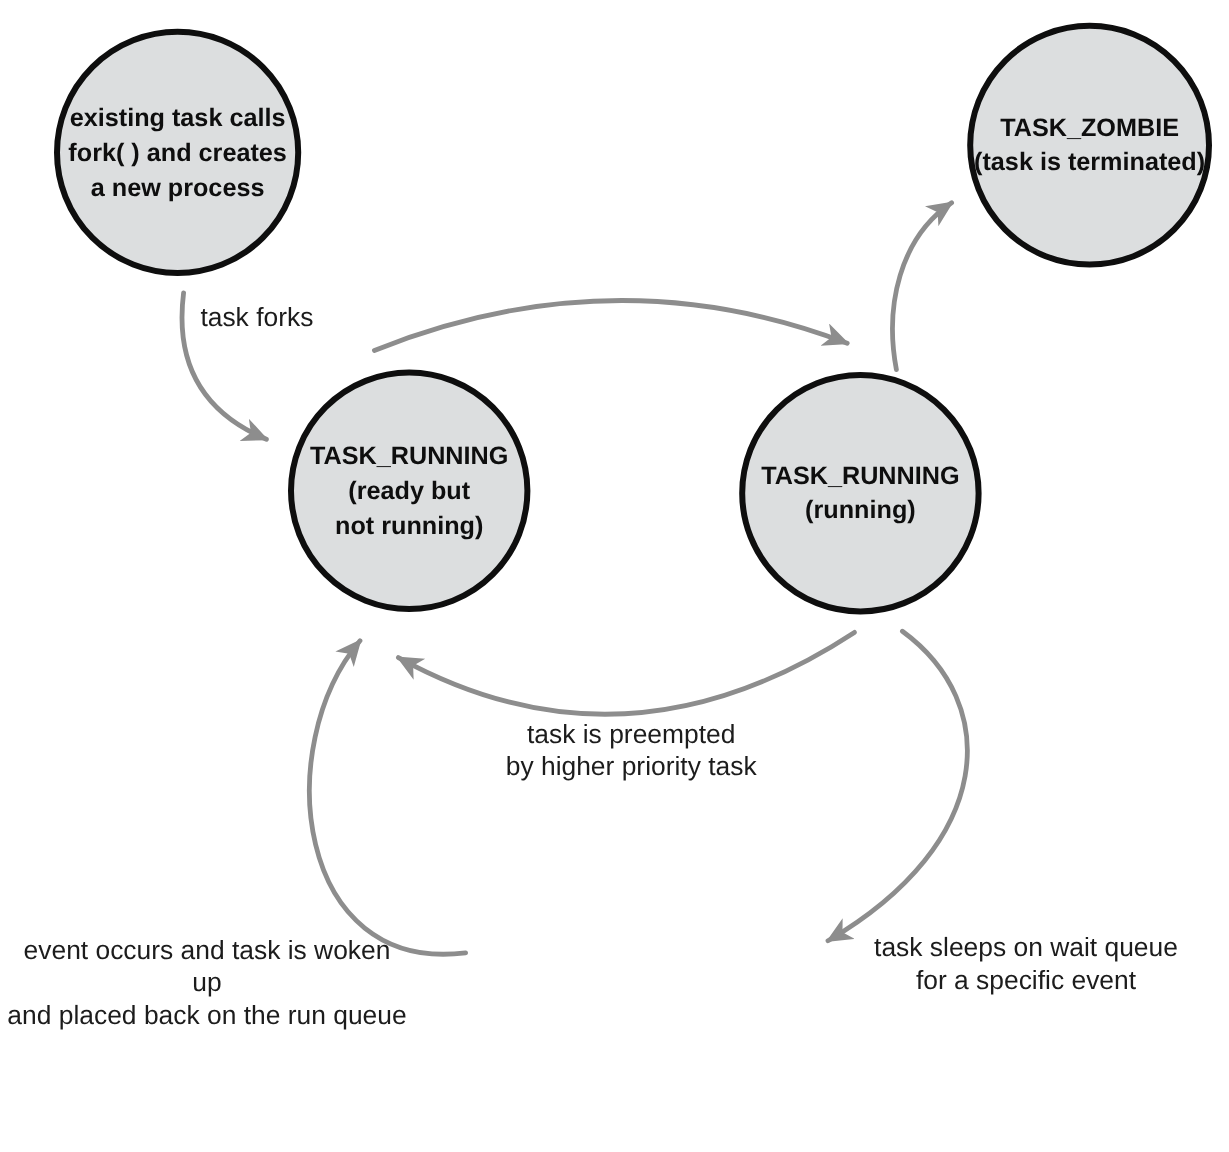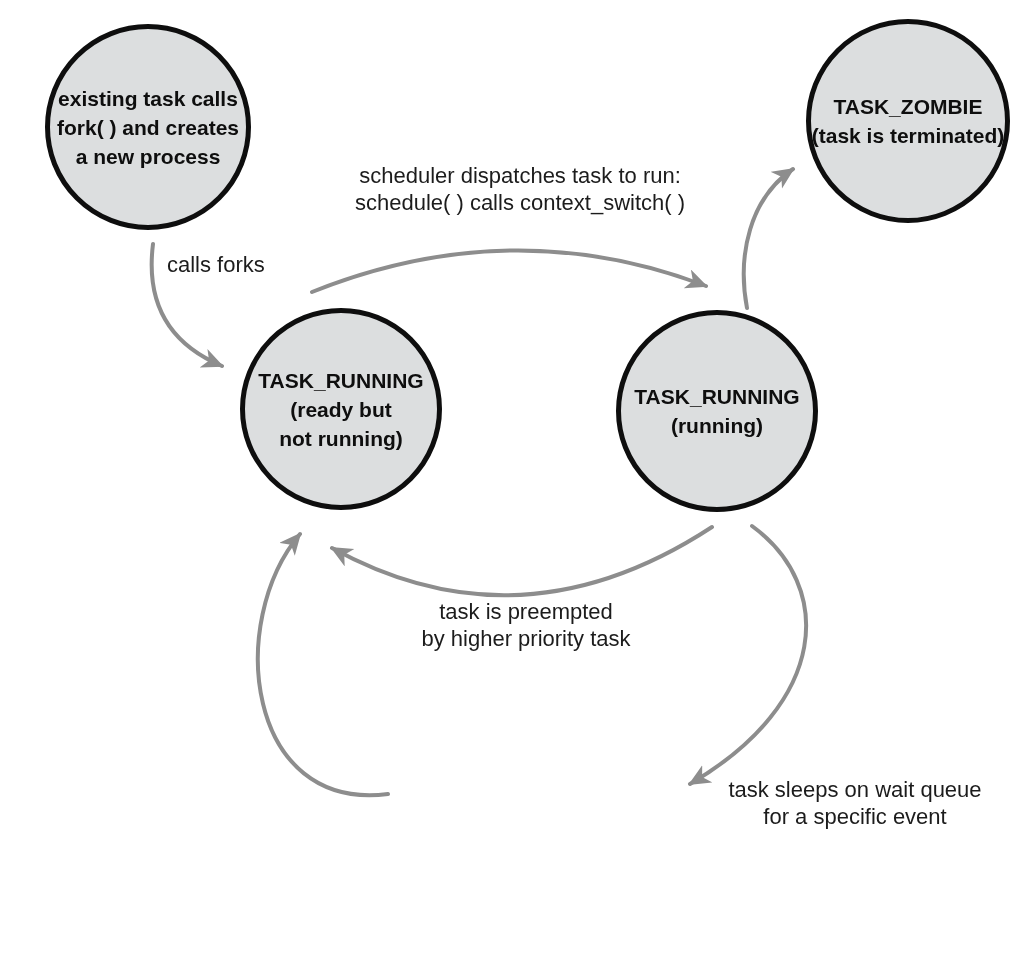--- a/index.html
+++ b/index.html
@@ -95,26 +95,26 @@
 (ready but
 not running)</div>
   </div>
 
   <div class="node" id="node-running">
     <div class="txt">TASK_RUNNING
 (running)</div>
   </div>
 
 
-  <div class="elabel" id="label-forks">calls forks</div>
+  <div class="elabel" id="label-forks">task forks</div>
 
-  <div class="elabel" id="label-scheduler">scheduler dispatches task to run:
-schedule( ) calls context_switch( )</div>
 
 
   <div class="elabel" id="label-preempted">task is preempted
 by higher priority task</div>
 
   <div class="elabel" id="label-sleeps">task sleeps on wait queue
 for a specific event</div>
 
+  <div class="elabel" id="label-woken">event occurs and task is woken up
+and placed back on the run queue</div>
 
 </div>
 
 </body></html>

